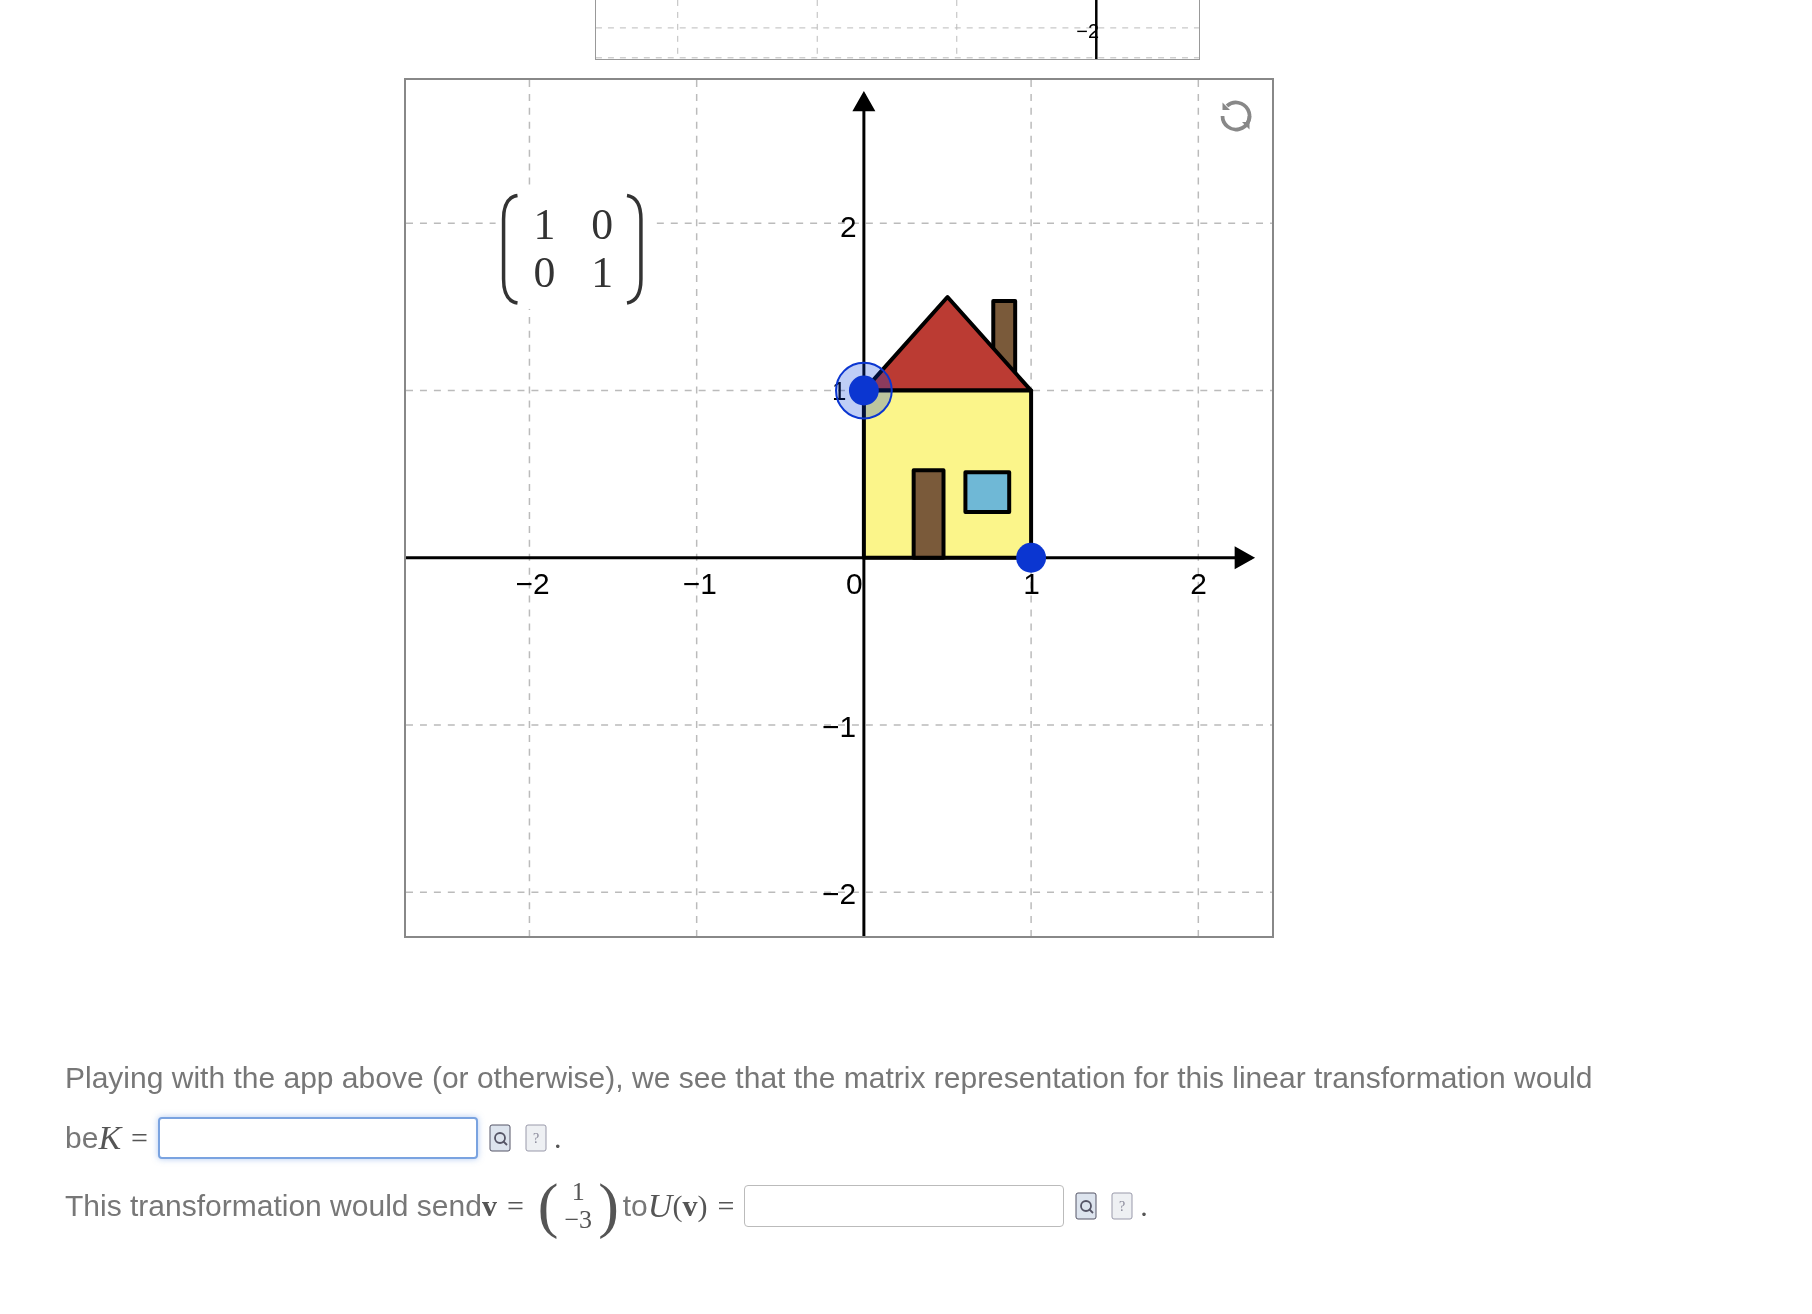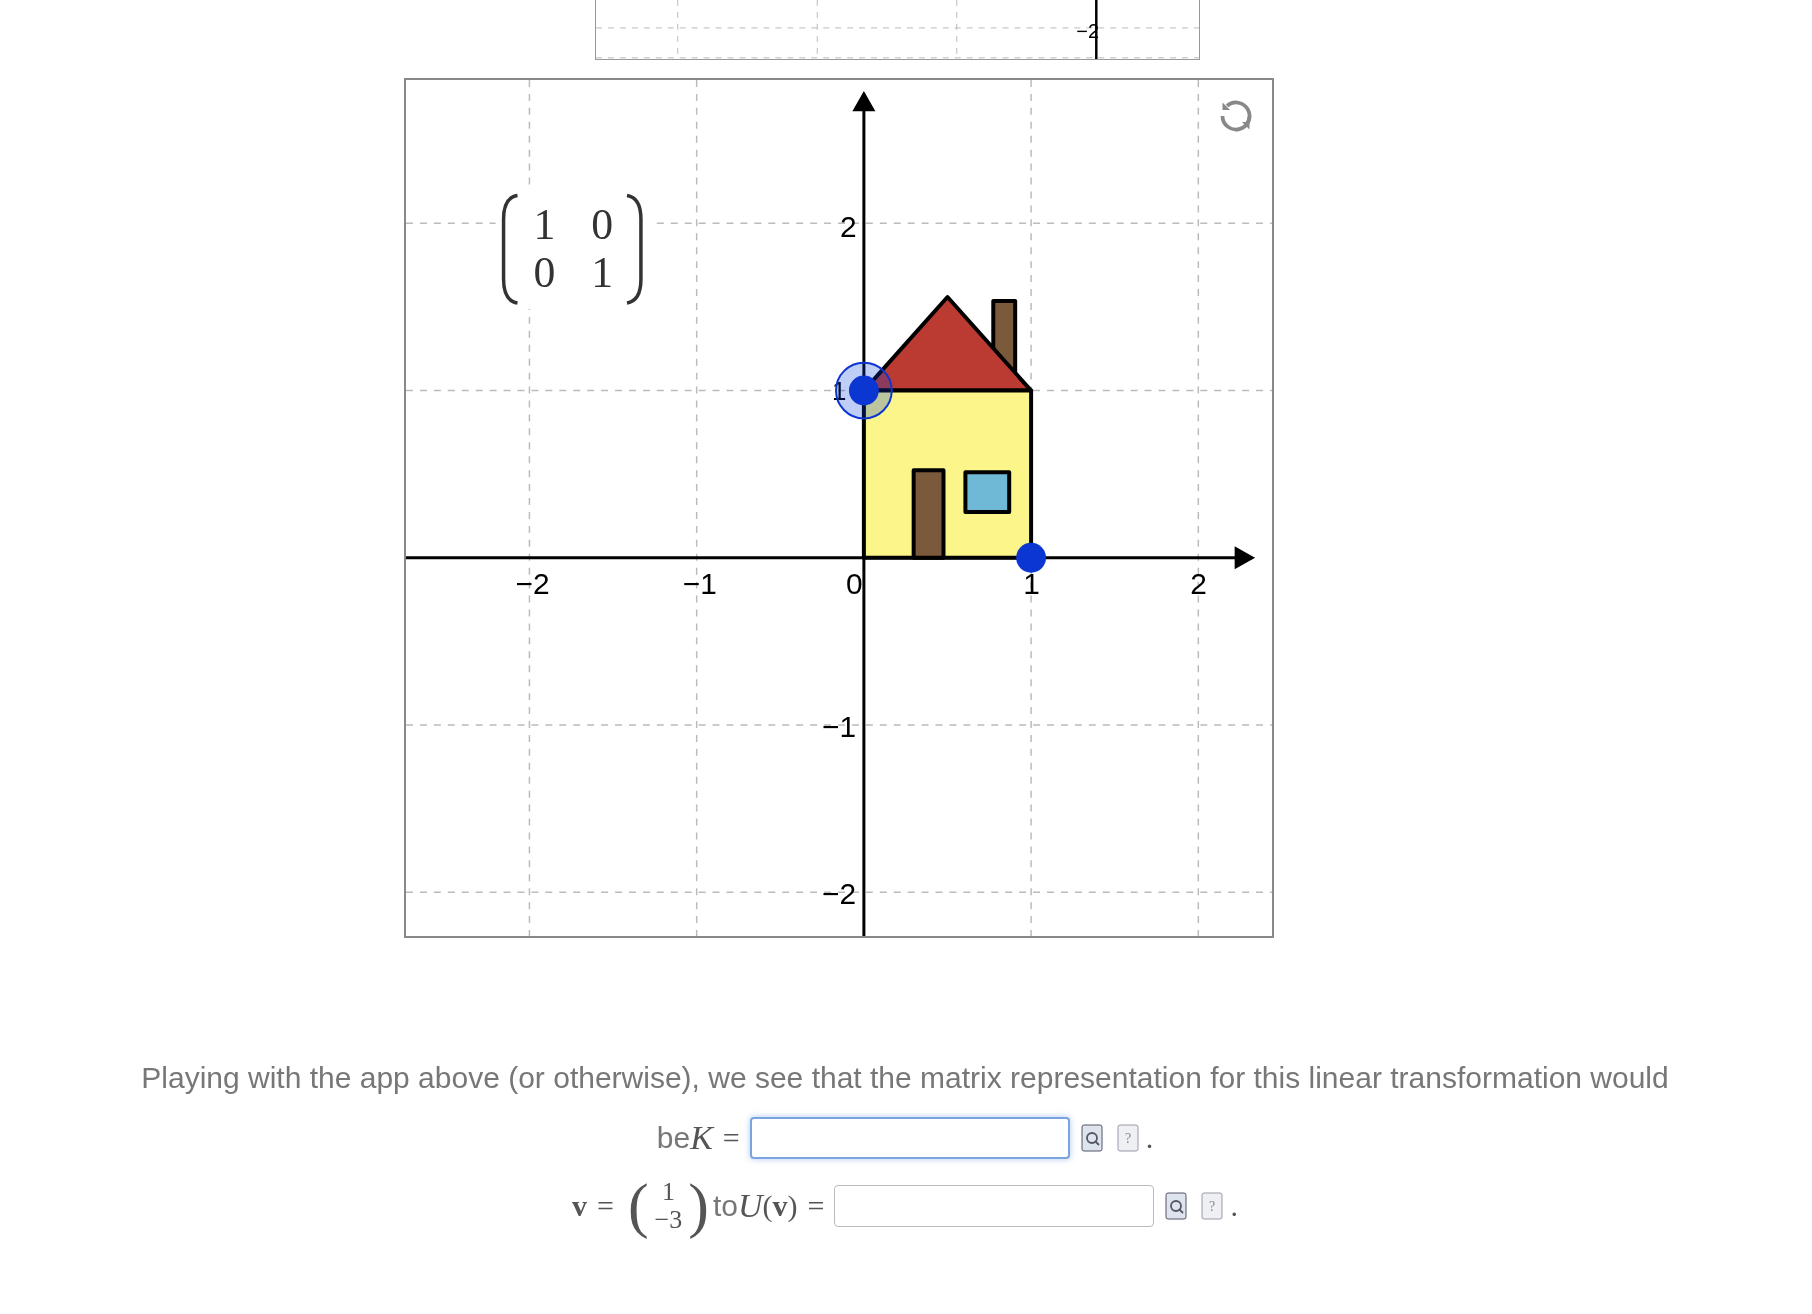--- a/index.html
+++ b/index.html
@@ -56,21 +56,20 @@
       width: 1680px;
       font-size: 30px;
       color: #777;
       line-height: 1.7;
     }
     .text-block .line {
       display: flex;
       align-items: center;
       flex-wrap: wrap;
       margin-bottom: 6px;
-      justify-content: center;
     }
     .mathit {
       font-family: "Times New Roman", serif;
       font-style: italic;
       color: #555;
     }
     .mathrm {
       font-family: "Times New Roman", serif;
       color: #555;
     }
@@ -246,20 +245,21 @@
     </span>
     <span class="action-icon">
       <svg width="22" height="28" viewBox="0 0 22 28">
           <rect x="1" y="1" width="20" height="26" rx="2" fill="#eef0f3" stroke="#99a"></rect>
           <text x="11" y="19" text-anchor="middle" font-size="14" fill="#889" font-family="serif">?</text>
         </svg>
     </span>
     <span class="period">.</span>
   </div>
   <div class="line" style="margin-top:10px">
+    <span>This transformation would send </span>
     <span class="mathrm bold" style="font-size:30px">v</span>
     <span class="mathrm" style="margin:0 10px;font-size:30px">=</span>
     <span class="vec">
       <span class="paren">(</span>
       <span class="vec-col">
         <span>1</span>
         <span>−3</span>
       </span>
       <span class="paren">)</span>
     </span>

